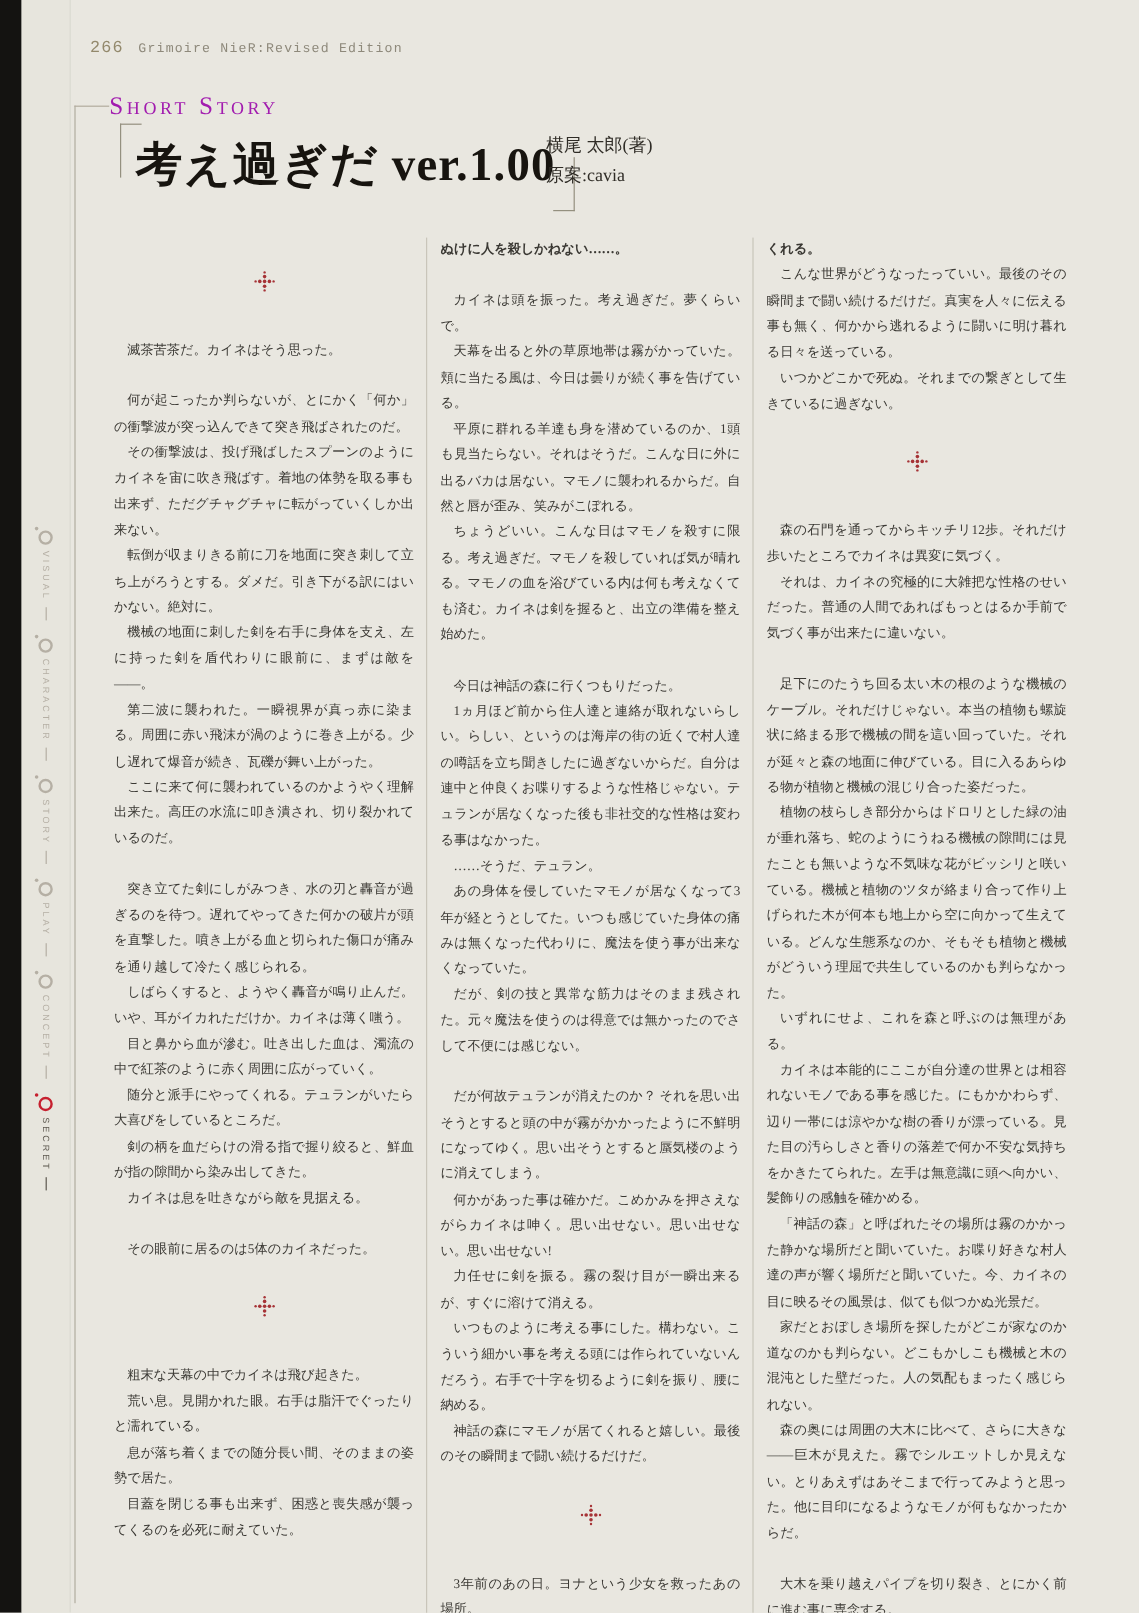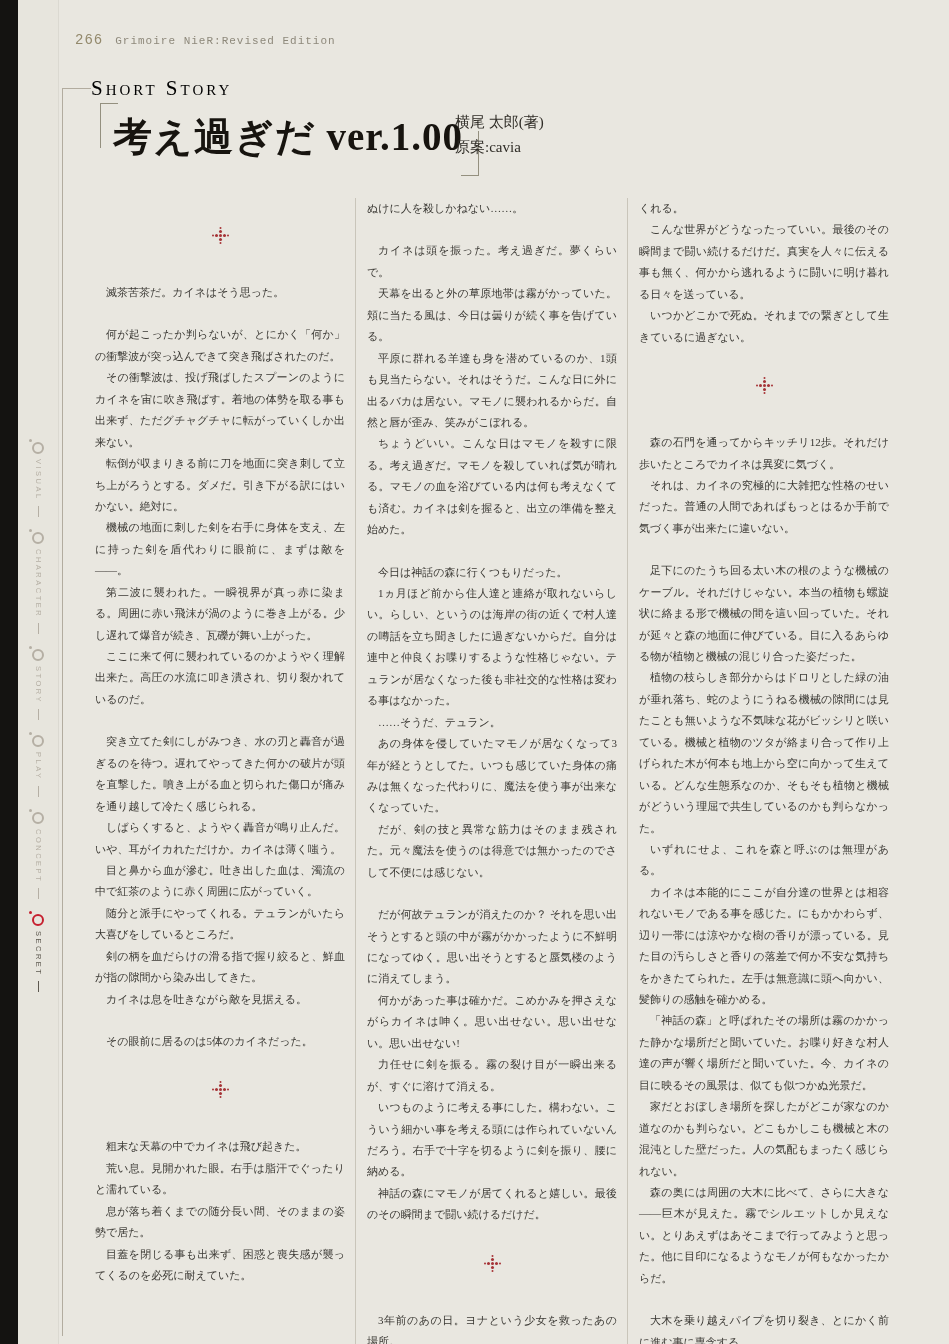--- a/index.html
+++ b/index.html
@@ -24,32 +24,32 @@
   .side-item.active .side-tick{background:#5d584f;}
   .side-label{writing-mode:vertical-rl;text-orientation:sideways;font-family:"Liberation Sans","DejaVu Sans",sans-serif;font-size:7.5px;letter-spacing:2.5px;}
   .side-tick{width:1px;height:11px;background:currentColor;}
   
   .page-head{position:absolute;left:75px;top:32px;display:flex;align-items:baseline;gap:12px;}
   .page-num{font-family:"Liberation Mono","DejaVu Sans Mono",monospace;font-size:14px;color:#93896c;letter-spacing:1px;}
   .book-title{font-family:"Liberation Mono","DejaVu Sans Mono",monospace;font-size:11px;color:#8e897b;letter-spacing:1px;}
   
   .corner-bracket{position:absolute;left:62px;top:88px;width:28px;height:1247px;border-left:1px solid #b2ac9f;border-top:1px solid #b2ac9f;}
   
-  .kicker{position:absolute;left:91px;top:76px;font-size:21px;font-variant:small-caps;letter-spacing:3px;color:#000000;text-align:right;}
+  .kicker{position:absolute;left:91px;top:76px;font-size:21px;font-variant:small-caps;letter-spacing:3px;color:#a21caf;text-align:right;}
   .title-wrap{position:absolute;left:100px;top:103px;padding:7px 16px 12px 13px;}
   .title-wrap::before{content:'';position:absolute;left:0;top:0;width:17px;height:44px;border-left:1px solid #94907f;border-top:1px solid #94907f;}
   .title-wrap::after{content:'';position:absolute;right:0;bottom:0;width:17px;height:44px;border-right:1px solid #94907f;border-bottom:1px solid #94907f;}
   .story-title{font-size:39px;font-weight:bold;color:#17140f;letter-spacing:1px;white-space:nowrap;}
   .byline{position:absolute;left:455px;top:110px;font-size:15px;color:#2f2c26;line-height:1.65;}
   
   .content{position:absolute;left:95px;top:198px;width:812px;display:flex;min-height:1108px;}
   .col{width:250px;padding-right:10px;font-size:11px;line-height:1.95;}
   .col + .col{border-left:1px solid #c9c5ba;padding-left:11px;}
   .para{margin:0;text-indent:1em;text-align:justify;color:#3a3833;}
-  .para.noindent{text-indent:0;}
+  .para.noindent{text-indent:0;font-weight:bold;}
   .para.spaced{margin-top:21px;}
   
   .divider{text-align:center;margin:30px 0 40px 0;height:14px;position:relative;}
   .dotcross{position:relative;display:inline-block;width:3px;height:3px;background:#a63336;border-radius:50%;top:-5px;
     box-shadow:0 -4px 0 #a63336,0 4px 0 #a63336,-4px 0 0 #a63336,4px 0 0 #a63336,
                0 -7.5px 0 -0.5px #a63336,0 7.5px 0 -0.5px #a63336,-7.5px 0 0 -0.5px #a63336,7.5px 0 0 -0.5px #a63336;}
 </style>
 </head>
 <body>
 

